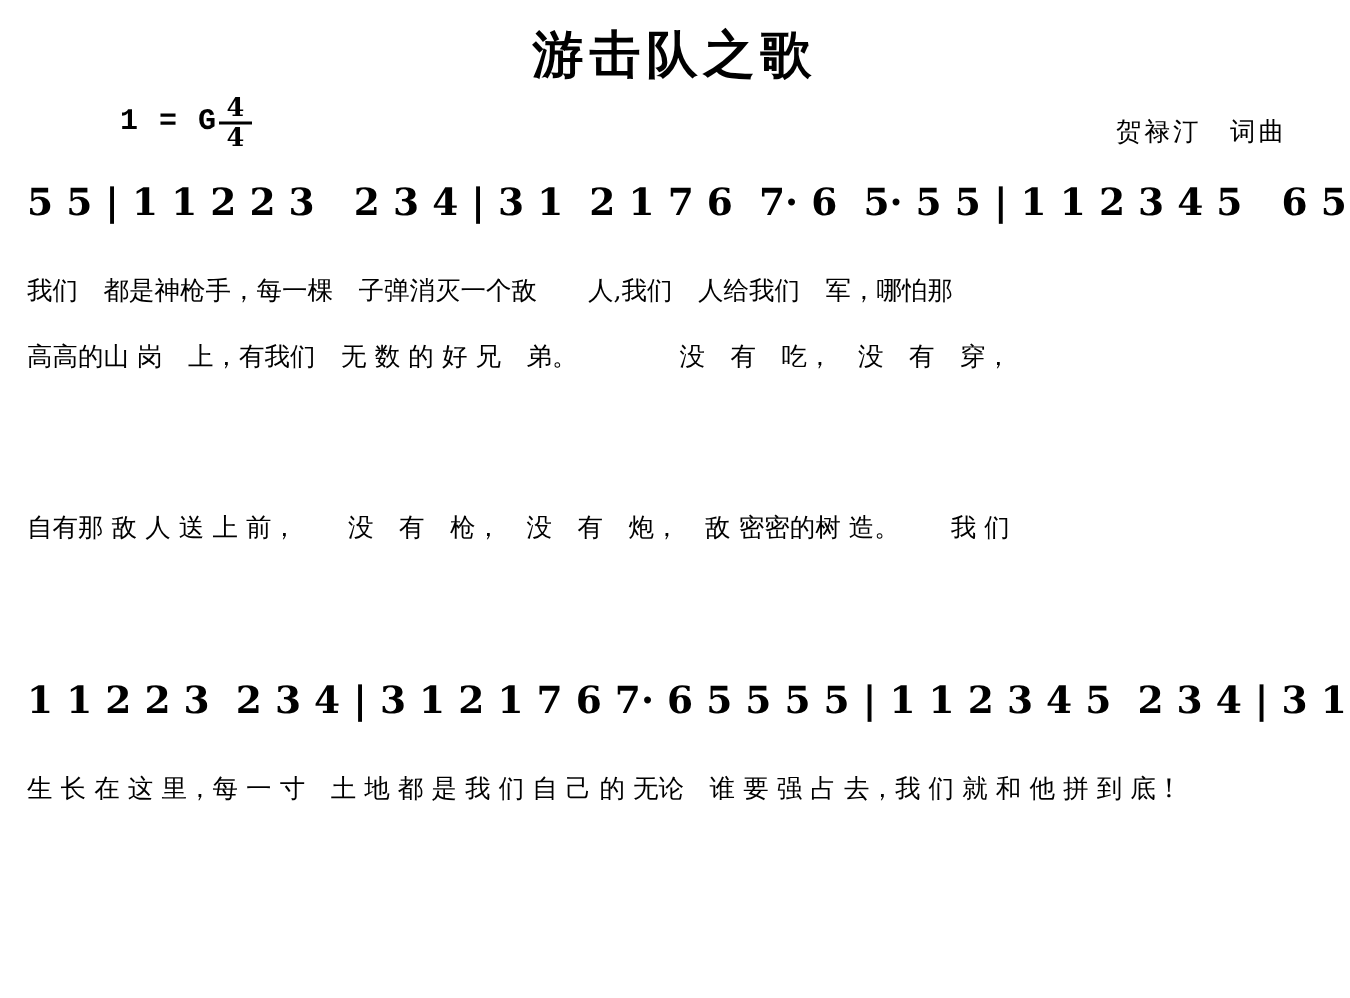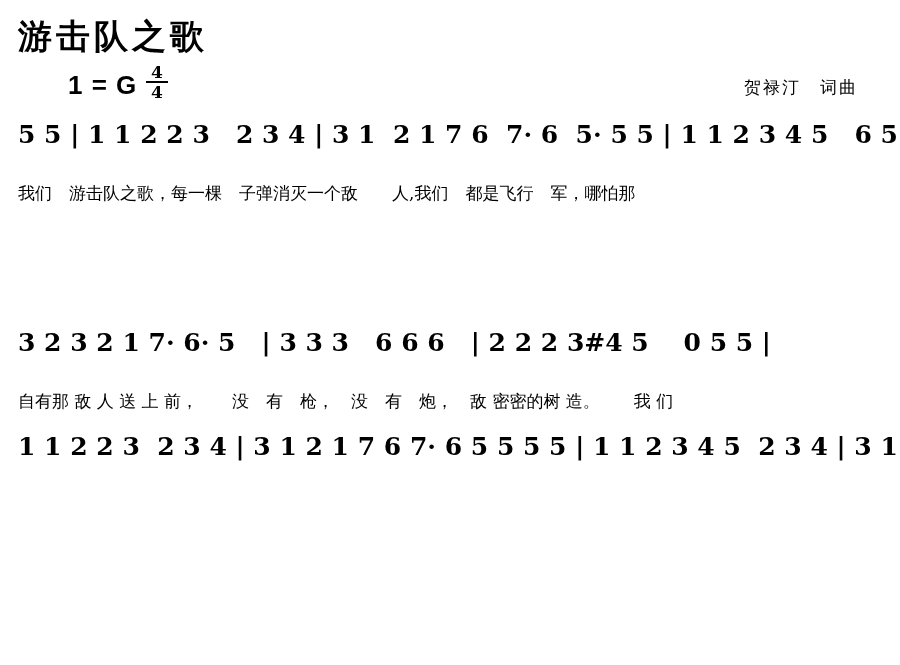--- a/index.html
+++ b/index.html
@@ -16,37 +16,38 @@
     overflow: hidden;
   }
   .sheet {
     position: relative;
     width: 900px;
     height: 665px;
     box-sizing: border-box;
     padding: 0 18px;
   }
   .title {
+    text-align: center;
     font-family: "DejaVu Serif", serif;
     font-size: 34px;
     font-weight: 700;
     letter-spacing: 4px;
     margin-top: 14px;
     margin-bottom: 2px;
   }
   .header-row {
     position: relative;
     height: 44px;
   }
   .keysig {
     position: absolute;
-    left: 50px;
+    left: 62px;
     top: 8px;
-    font-family: Liberation Sans, sans-serif;
-    font-size: 26px;
+    font-family: Liberation Mono, monospace;
+    font-size: 20px;
     font-weight: 700;
     letter-spacing: 1px;
   }
   .timesig {
     position: absolute;
     left: 128px;
     top: 2px;
     font-family: "DejaVu Serif", serif;
     font-size: 17px;
     font-weight: 700;
@@ -108,29 +109,30 @@
     <div class="keysig">1 = G</div>
     <div class="timesig">
       <span class="num">4</span>
       <span class="den">4</span>
     </div>
     <div class="credits">贺禄汀　词曲</div>
   </div>
 
   <div class="system">
     <div class="notes">5 5 | 1 1 2 2 3   2 3 4 | 3 1  2 1 7 6  7· 6  5· 5 5 | 1 1 2 3 4 5   6 5 6 |</div>
-    <div class="lyrics">我们　游击队之歌，每一棵　子弹消灭一个敌　　人,我们　都是飞行　军，哪怕那</div>
+    <div class="lyrics">我们　都是神枪手，每一棵　子弹消灭一个敌　　人,我们　人给我们　军，哪怕那</div>
   </div>
 
 
   <div class="system">
+    <div class="lyrics">高高的山 岗　上，有我们　无 数 的 好 兄　弟。　　　　没　有　吃，　没　有　穿，</div>
   </div>
 
   <div class="system">
-    <div class="notes">3 2 3 2 1 7· 6· 5   | 3 3 3   6 6 6   | 2 2 2 3#4 5    0 5 5 |</div>
     <div class="lyrics">自有那 敌 人 送 上 前，　　没　有　枪，　没　有　炮，　敌 密密的树 造。　　我 们</div>
   </div>
 
   <div class="system">
     <div class="notes">1 1 2 2 3  2 3 4 | 3 1 2 1 7 6 7· 6 5 5 5 5 | 1 1 2 3 4 5  2 3 4 | 3 1 2 7 1  0 |</div>
+    <div class="lyrics">生 长 在 这 里，每 一 寸　土 地 都 是 我 们 自 己 的 无论　谁 要 强 占 去，我 们 就 和 他 拼 到 底 !</div>
   </div>
 
 </div>
 
 </body></html>

